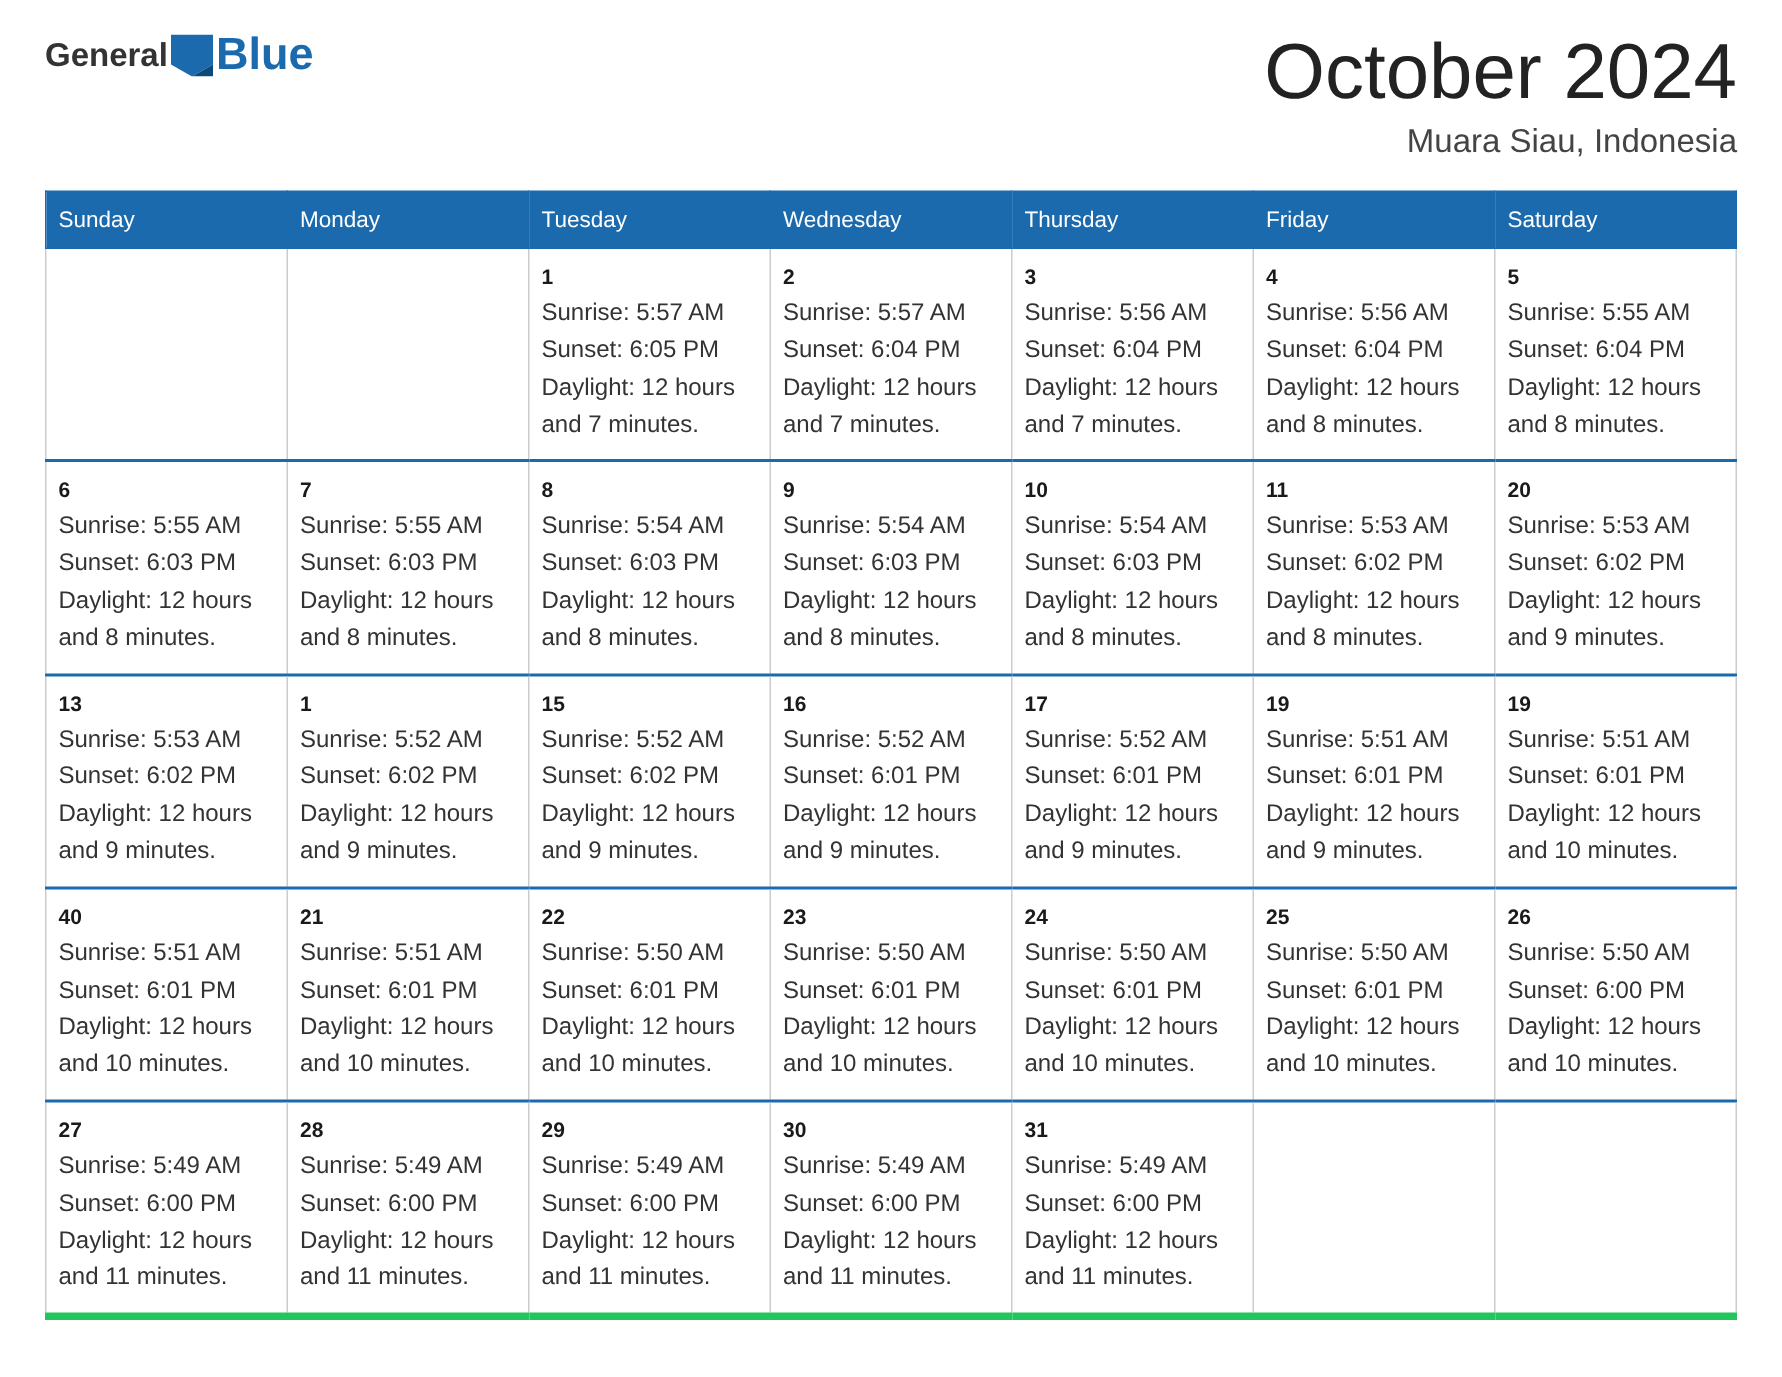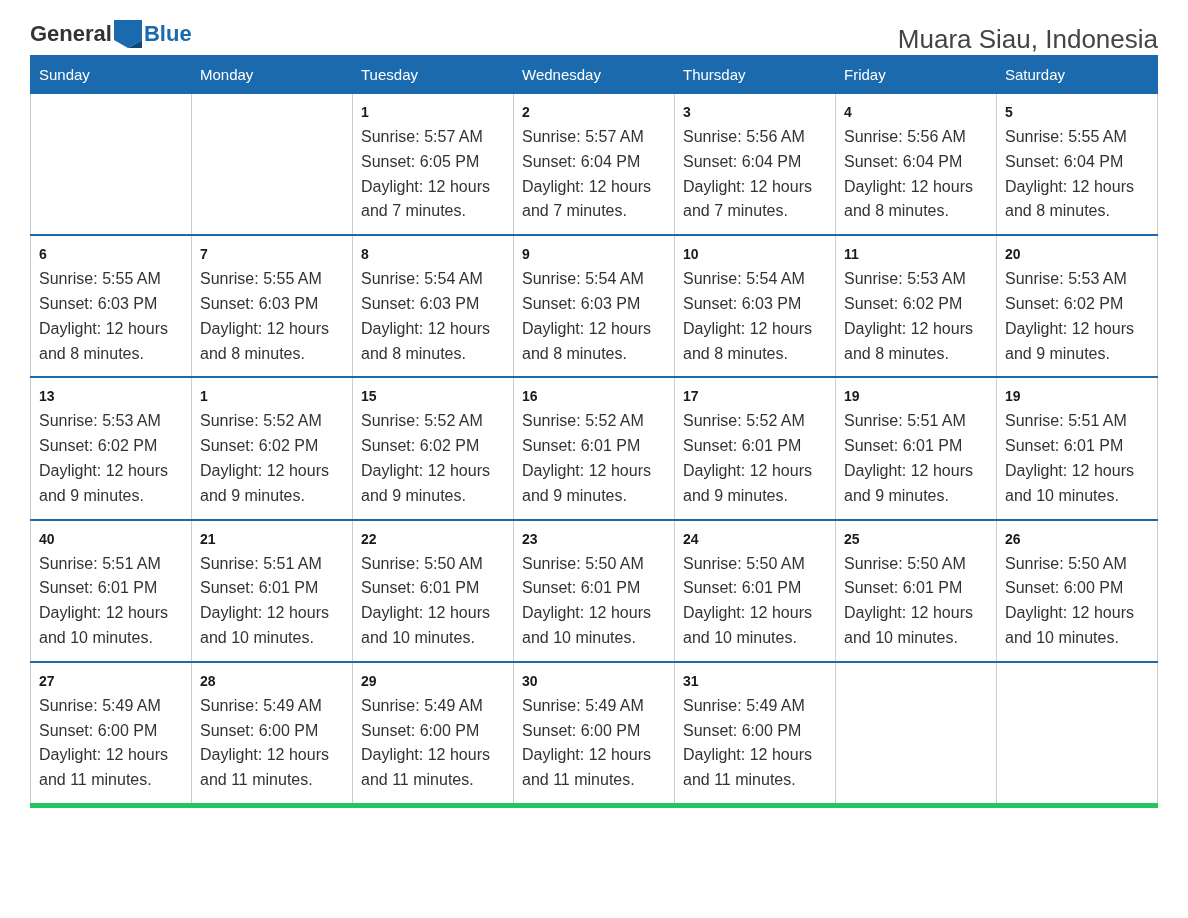--- a/index.html
+++ b/index.html
@@ -7,52 +7,53 @@
       font-family: Arial, Helvetica, sans-serif;
       background: #ffffff;
       padding: 20px 30px;
       width: 1188px;
       min-height: 918px;
     }
     .header {
       display: flex;
       justify-content: space-between;
       align-items: flex-start;
+      margin-bottom: 20px;
     }
     .logo {
       display: flex;
       align-items: center;
       gap: 0;
     }
     .logo-text-general {
       font-size: 22px;
       font-weight: bold;
       color: #333;
     }
     .logo-icon {
       width: 28px;
       height: 28px;
       margin: 0 2px;
     }
     .logo-text-blue {
-      font-size: 22px;
+      font-size: 30px;
       font-weight: bold;
       color: #1a6aad;
     }
     .title-section {
       text-align: right;
     }
     .calendar-title {
       font-size: 52px;
       font-weight: normal;
       color: #222;
       line-height: 1.1;
     }
     .calendar-subtitle {
-      font-size: 26px;
+      font-size: 22px;
       color: #444;
       margin-top: 4px;
     }
     .calendar-table {
       width: 100%;
       border-collapse: collapse;
       table-layout: fixed;
     }
     .calendar-table th {
       background-color: #1a6aad;
@@ -100,20 +101,21 @@
 <div class="header">
   <div class="logo">
     <span class="logo-text-general">General</span>
     <svg class="logo-icon" viewBox="0 0 28 28" xmlns="http://www.w3.org/2000/svg">
       <polygon points="0,0 28,0 28,20 14,28 0,20" fill="#1a6aad"></polygon>
       <polygon points="14,28 28,20 28,28" fill="#0d4a7a"></polygon>
     </svg>
     <span class="logo-text-blue">Blue</span>
   </div>
   <div class="title-section">
+    <div class="calendar-title">October 2024</div>
     <div class="calendar-subtitle">Muara Siau, Indonesia</div>
   </div>
 </div>
 
 <table class="calendar-table">
   <thead>
     <tr>
     <th>Sunday</th>
         <th>Monday</th>
         <th>Tuesday</th>

